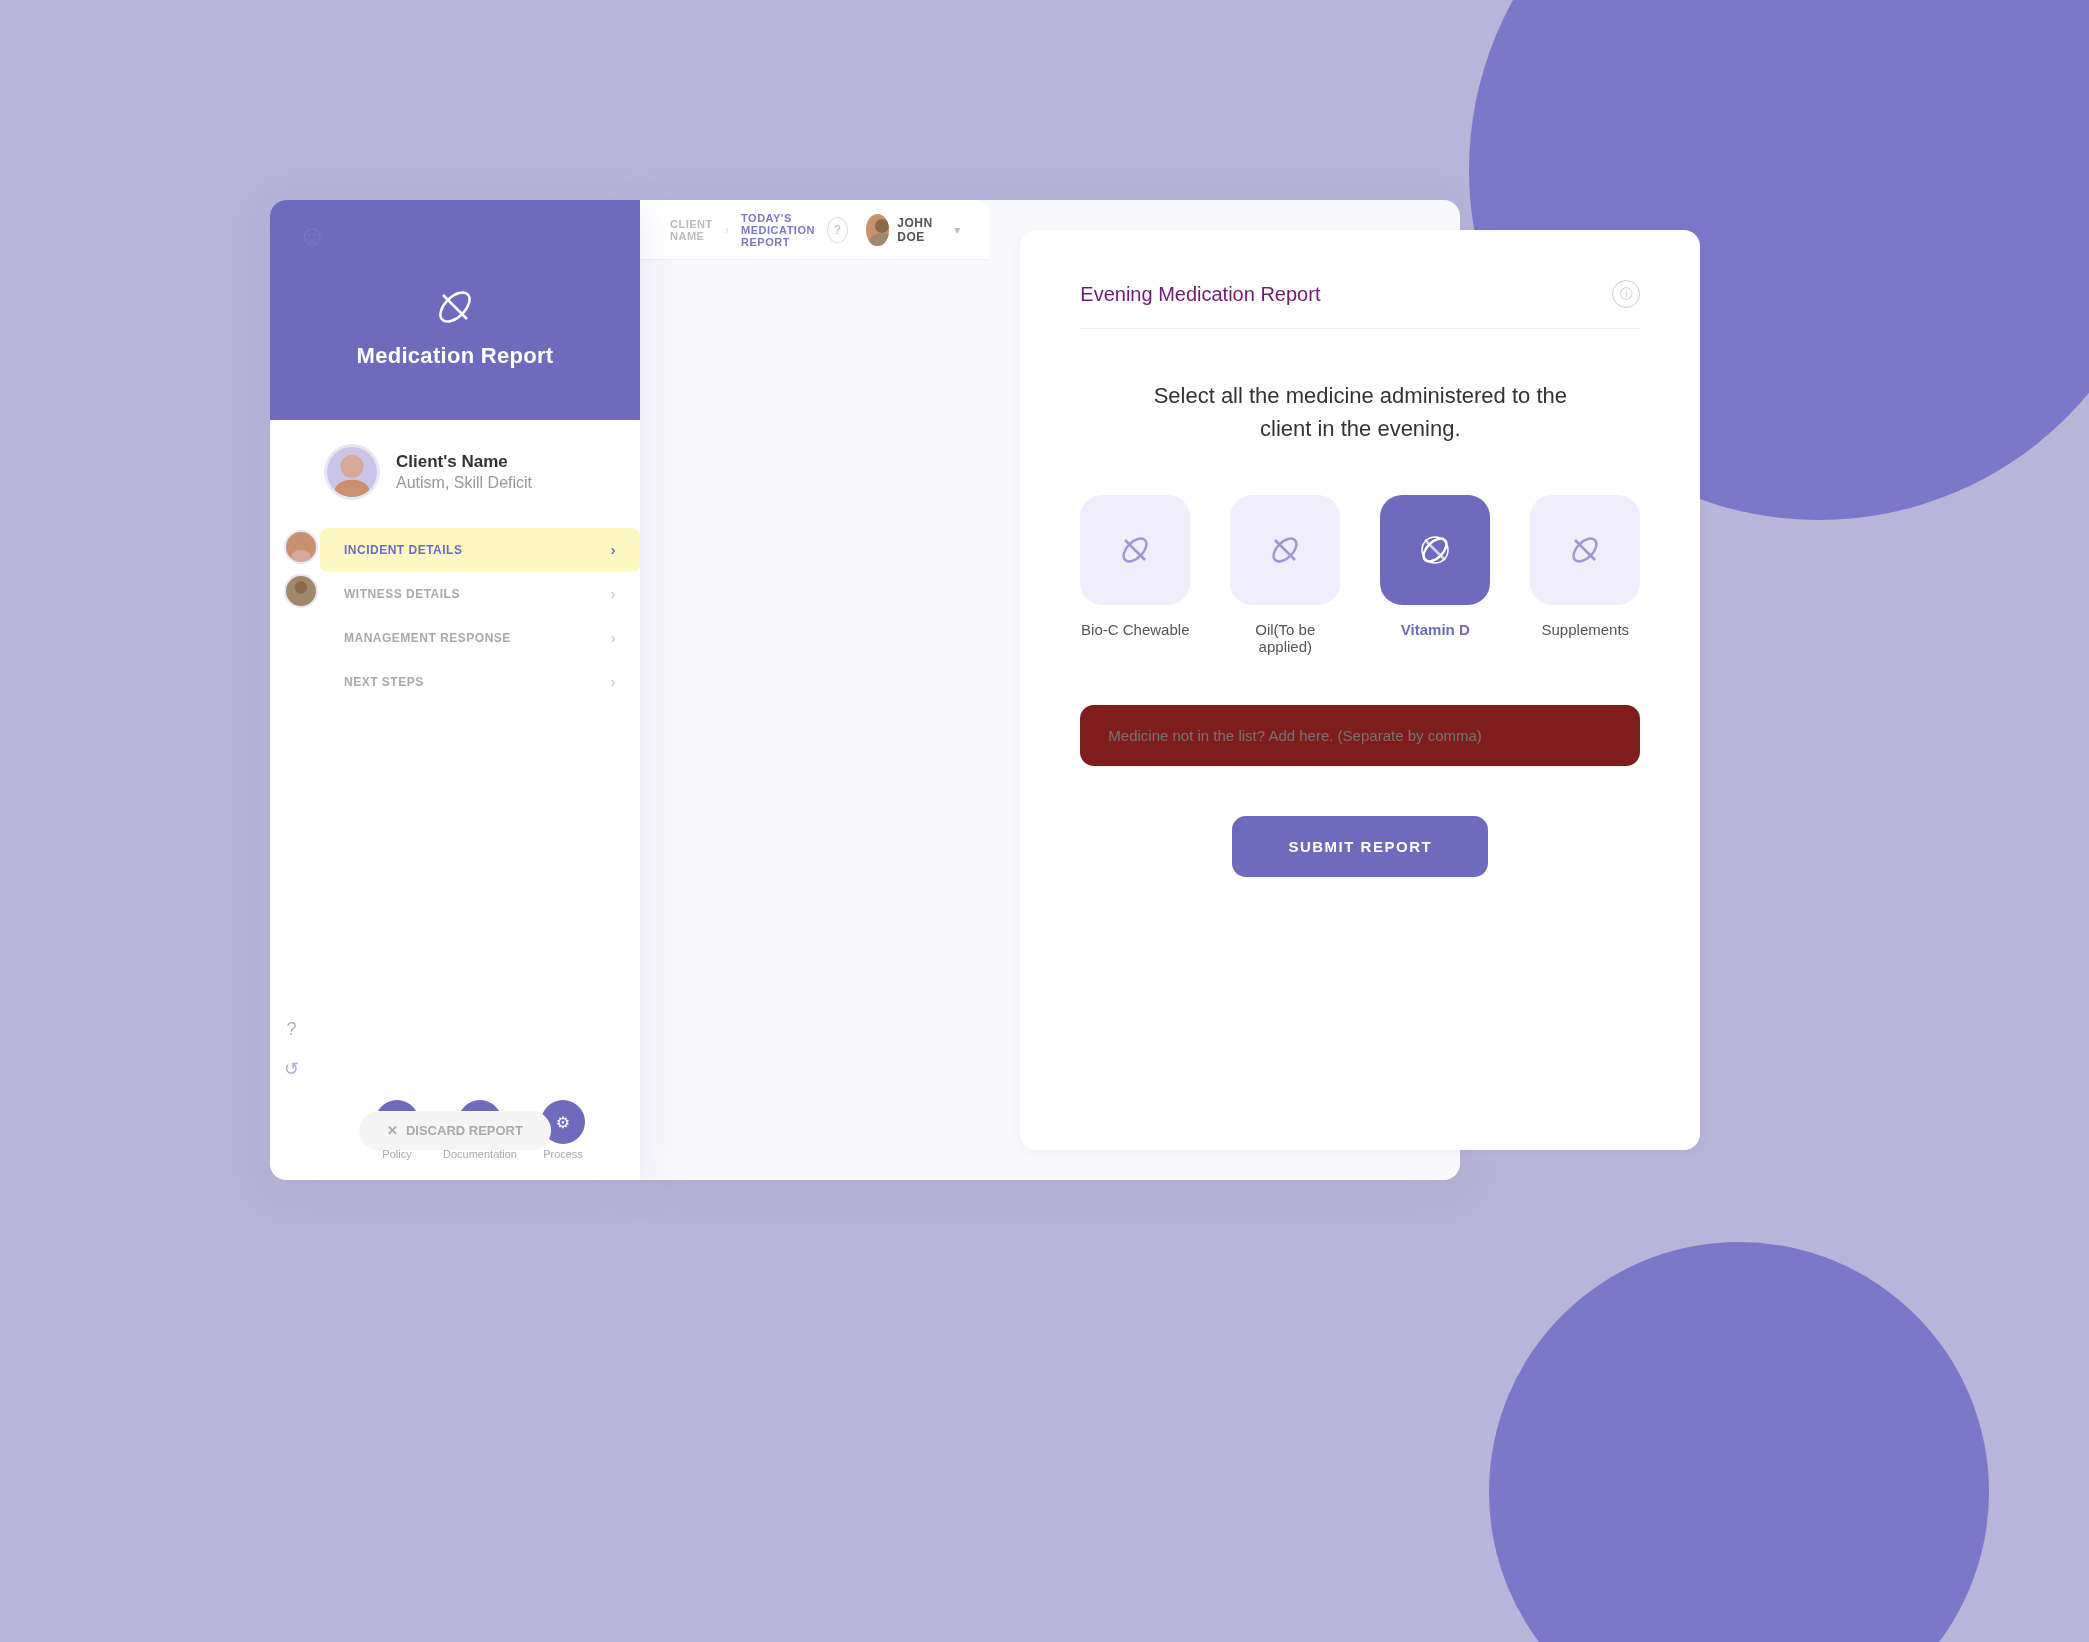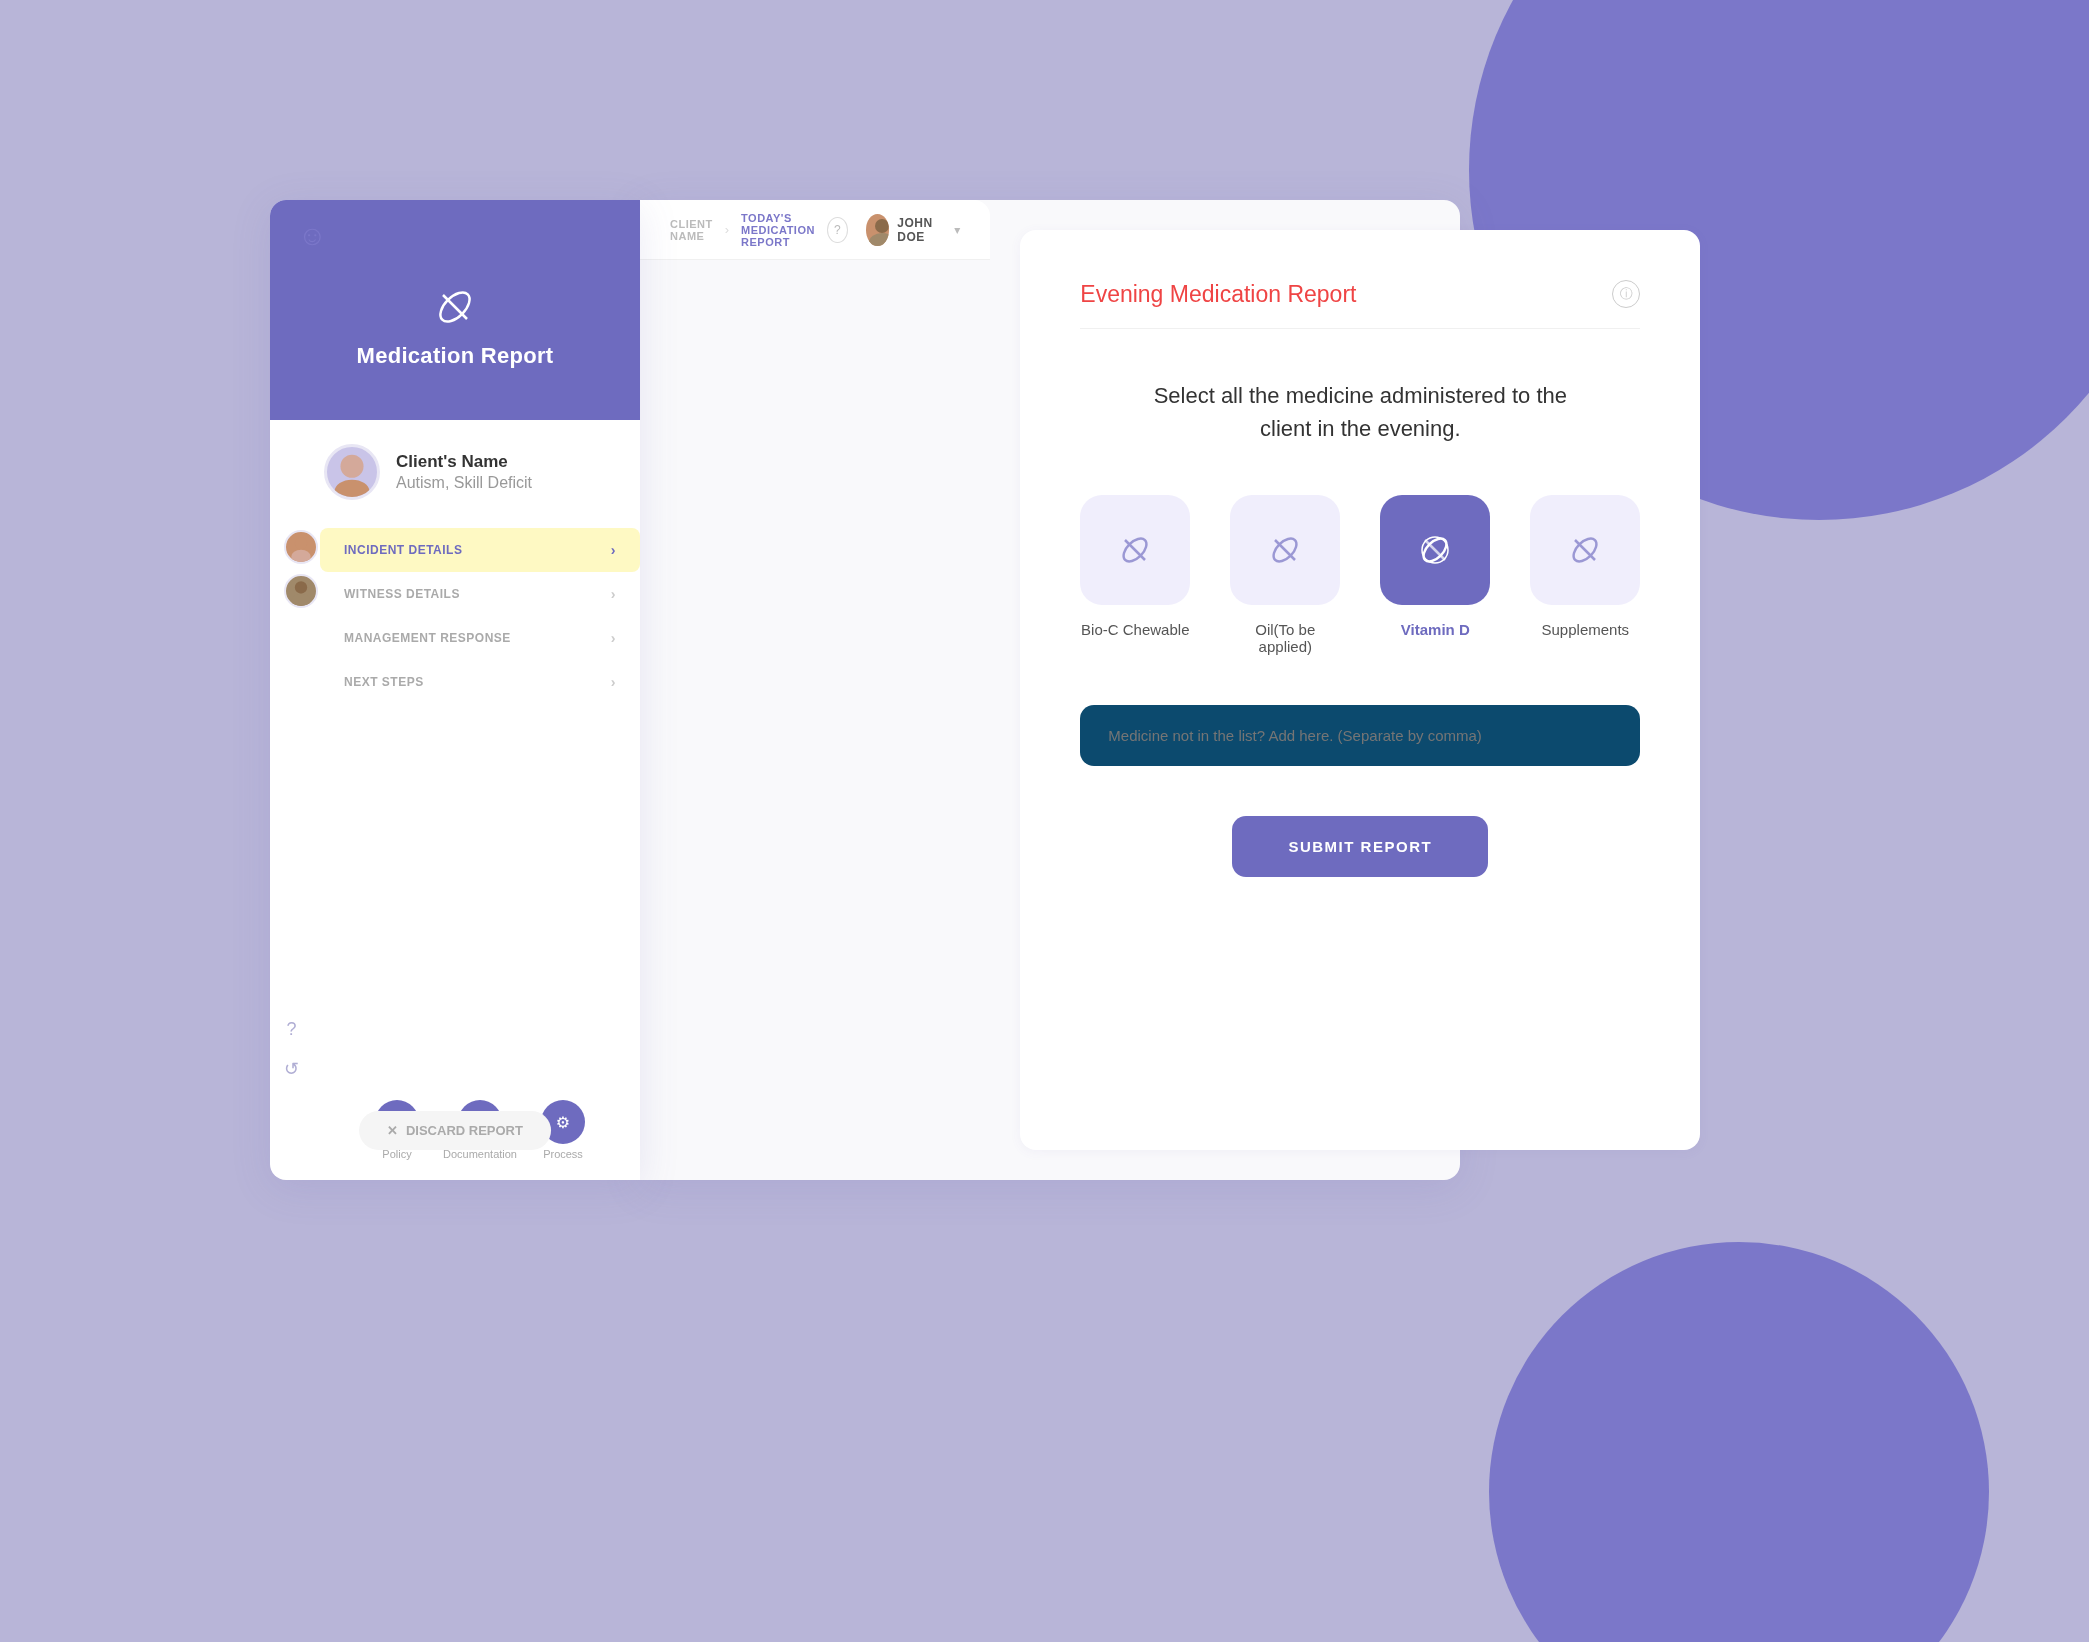--- a/index.html
+++ b/index.html
@@ -356,22 +356,22 @@
     .form-card-header {
       display: flex;
       align-items: center;
       justify-content: space-between;
       margin-bottom: 50px;
       padding-bottom: 20px;
       border-bottom: 1px solid #f0f0f0;
     }
 
     .form-card-title {
-      font-size: 23px;
-      color: #ef4444;
+      font-size: 20px;
+      color: #701a75;
       font-weight: 500;
     }
 
     .form-card-info-icon {
       width: 28px;
       height: 28px;
       border: 1.5px solid #ccc;
       border-radius: 50%;
       display: flex;
       align-items: center;
@@ -435,21 +435,21 @@
       color: #fff;
     }
 
     .pill-icon-svg {
       width: 46px;
       height: 46px;
     }
 
     .add-medicine-input {
       width: 100%;
-      background: #0c4a6e;
+      background: #7f1d1d;
       border: none;
       border-radius: 14px;
       padding: 22px 28px;
       font-size: 15px;
       color: #aaa;
       outline: none;
       margin-bottom: 50px;
     }
 
     .submit-btn {

